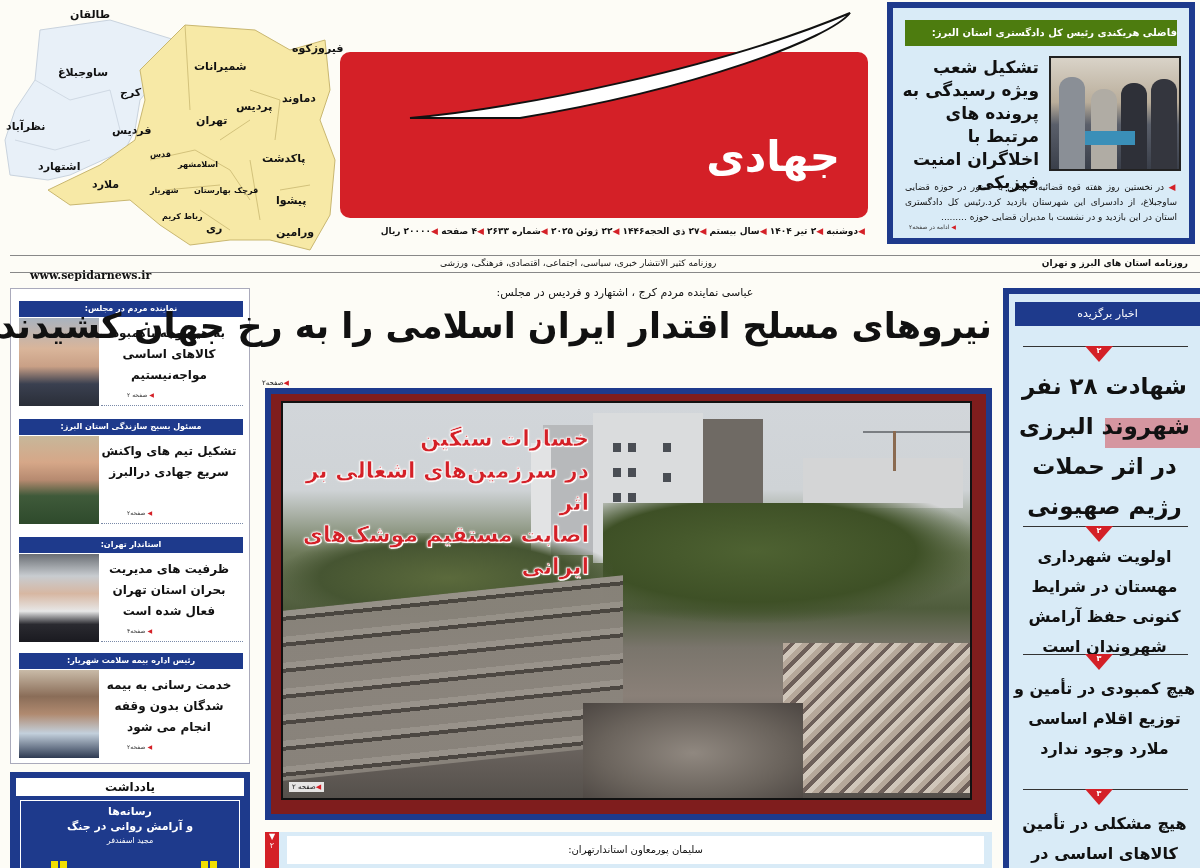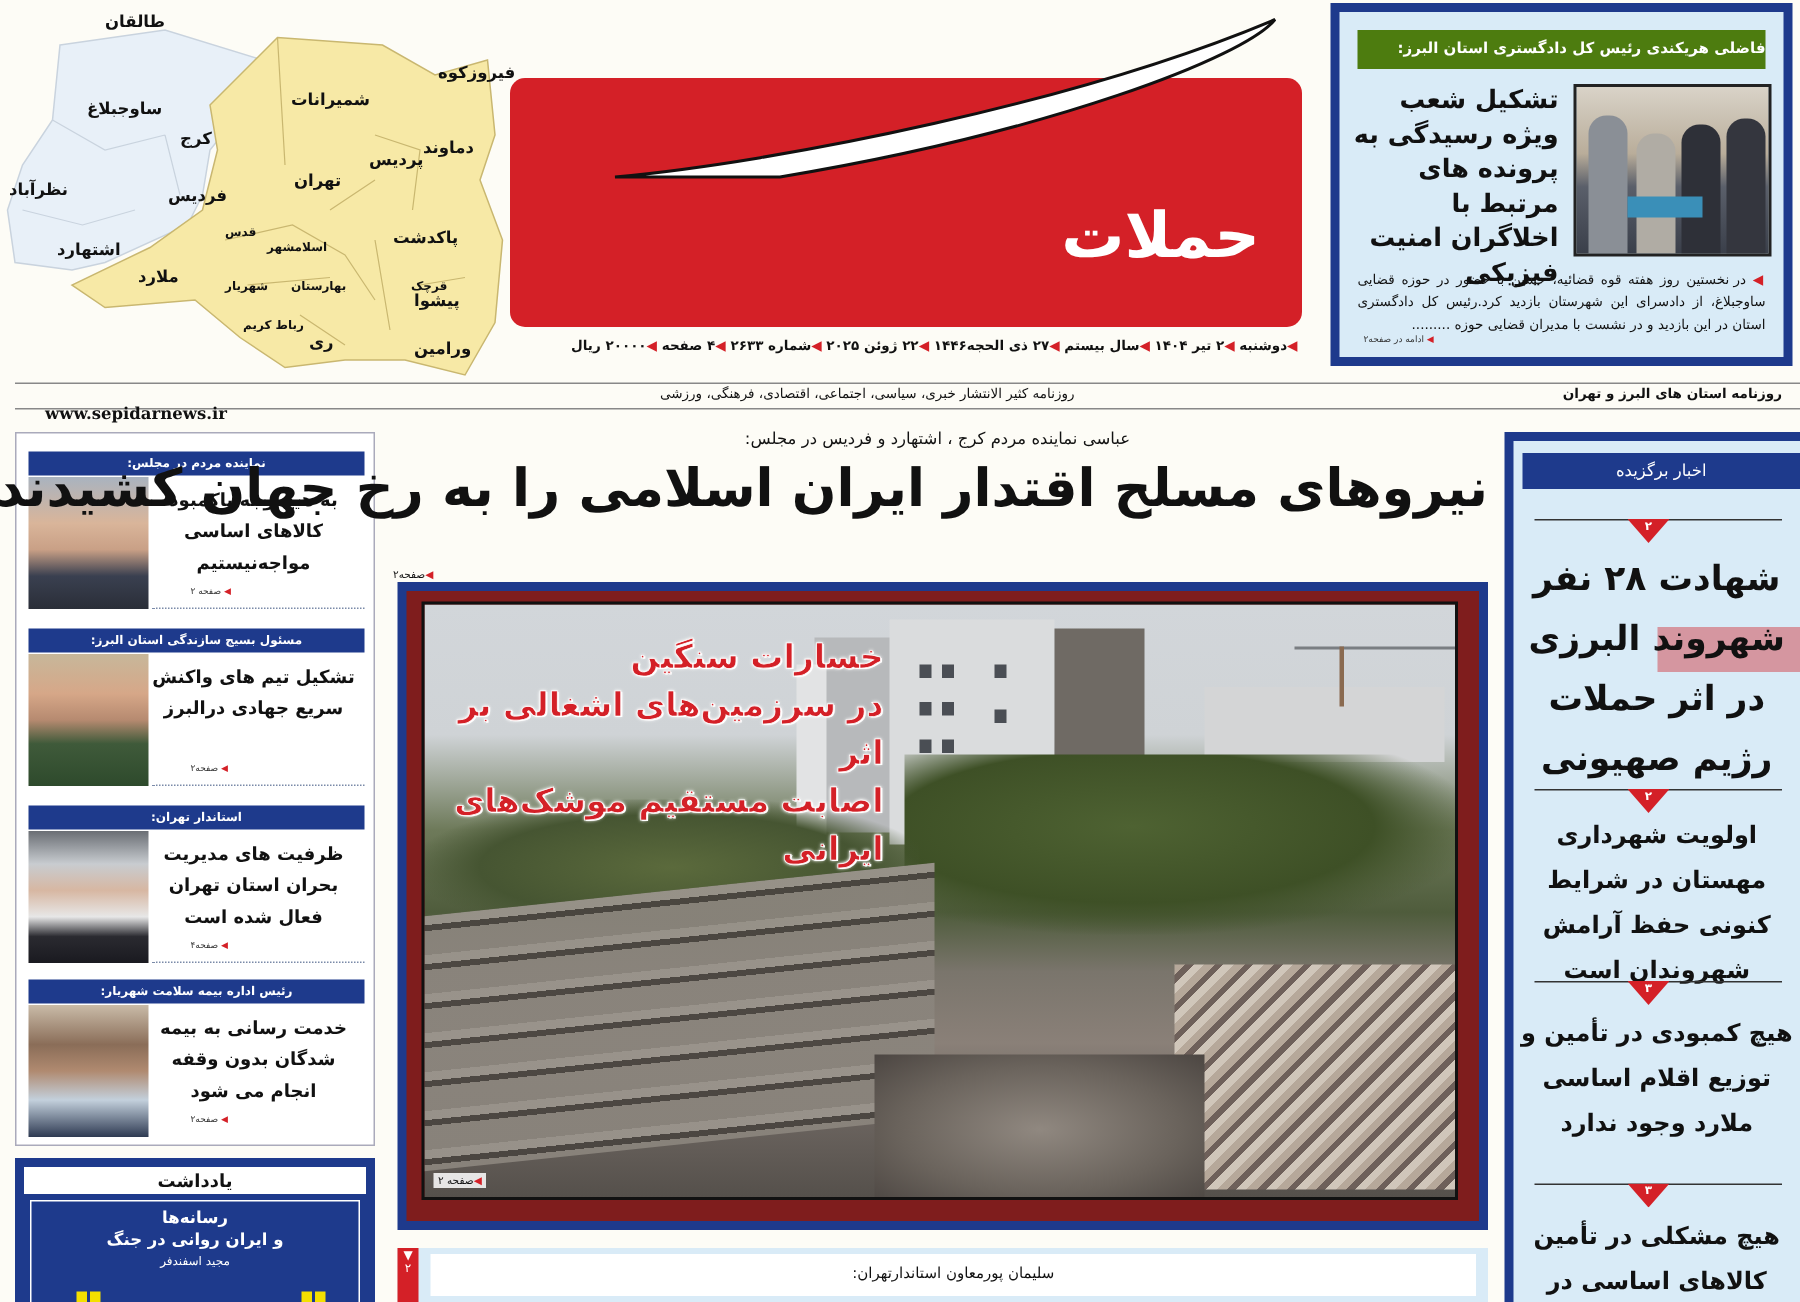--- a/index.html
+++ b/index.html
@@ -101,41 +101,41 @@
   <div id="map-labels">
       <div class="map-label" dir="rtl" style="left: 70px; top: 8px;">طالقان</div>
       <div class="map-label" dir="rtl" style="left: 58px; top: 66px;">ساوجبلاغ</div>
       <div class="map-label" dir="rtl" style="left: 120px; top: 86px;">کرج</div>
       <div class="map-label" dir="rtl" style="left: 6px; top: 120px;">نظرآباد</div>
       <div class="map-label" dir="rtl" style="left: 112px; top: 124px;">فردیس</div>
       <div class="map-label" dir="rtl" style="left: 38px; top: 160px;">اشتهارد</div>
       <div class="map-label" dir="rtl" style="left: 194px; top: 60px;">شمیرانات</div>
       <div class="map-label" dir="rtl" style="left: 292px; top: 42px;">فیروزکوه</div>
       <div class="map-label" dir="rtl" style="left: 282px; top: 92px;">دماوند</div>
-      <div class="map-label" dir="rtl" style="left: 246px; top: 100px;">پردیس</div>
+      <div class="map-label" dir="rtl" style="left: 236px; top: 100px;">پردیس</div>
       <div class="map-label" dir="rtl" style="left: 196px; top: 114px;">تهران</div>
       <div class="map-label" dir="rtl" style="left: 262px; top: 152px;">پاکدشت</div>
       <div class="map-label" dir="rtl" style="left: 92px; top: 178px;">ملارد</div>
       <div class="map-label" dir="rtl" style="left: 276px; top: 194px;">پیشوا</div>
       <div class="map-label" dir="rtl" style="left: 206px; top: 222px;">ری</div>
       <div class="map-label" dir="rtl" style="left: 276px; top: 226px;">ورامین</div>
       <div class="map-label sm" dir="rtl" style="left: 150px; top: 150px;">قدس</div>
       <div class="map-label sm" dir="rtl" style="left: 178px; top: 160px;">اسلامشهر</div>
       <div class="map-label sm" dir="rtl" style="left: 150px; top: 186px;">شهریار</div>
       <div class="map-label sm" dir="rtl" style="left: 194px; top: 186px;">بهارستان</div>
-      <div class="map-label sm" dir="rtl" style="left: 234px; top: 186px; margin-left: 40px;">قرچک</div>
+      <div class="map-label sm" dir="rtl" style="left: 234px; top: 186px;">قرچک</div>
       <div class="map-label sm" dir="rtl" style="left: 162px; top: 212px;">رباط کریم</div>
     </div>
 </div>
 
 <div id="masthead" class="abs">
   <svg id="logo-swash" viewBox="0 0 460 120">
     <path d="M10 110 C 120 100, 320 60, 450 5 C 430 30, 300 80, 120 110 Z" fill="#fff" stroke="#111" stroke-width="2"></path>
   </svg>
-  <div id="logo-sub" class="rtl">حملات</div>
+  <div id="logo-sub" class="rtl">جهادی</div>
 </div>
 <div id="issue-line" class="abs rtl"><span class="sep">◀</span><span>دوشنبه </span><span class="sep">◀</span><span>۲ تیر ۱۴۰۴ </span><span class="sep">◀</span><span>سال بیستم </span><span class="sep">◀</span><span>۲۷ ذی الحجه۱۴۴۶ </span><span class="sep">◀</span><span>۲۲ ژوئن ۲۰۲۵ </span><span class="sep">◀</span><span>شماره ۲۶۳۳ </span><span class="sep">◀</span><span>۴ صفحه </span><span class="sep">◀</span><span>۲۰۰۰۰ ریال </span></div>
 
 <div id="top-story" class="abs">
   <div id="top-story-inner">
     <div id="ts-kicker" class="rtl">فاضلی هریکندی رئیس کل دادگستری استان البرز:</div>
     <div id="ts-photo">
       <div class="p" style="left:8px;height:92px;background:#8a8f96;"></div>
       <div class="p" style="left:40px;height:80px;background:#b0aca4;"></div>
       <div class="p" style="left:70px;height:86px;background:#2e3038;"></div>
@@ -181,21 +181,21 @@
     <div class="lc-photo" style="background:linear-gradient(180deg,#c9bba8 0%,#8a6d58 30%,#b08a70 50%,#c3d0dc 72%,#2e3a52 100%);"></div>
     <div class="lc-head rtl">خدمت رسانی به بیمه شدگان بدون وقفه انجام می شود</div>
     <div class="lc-page rtl"><span class="tri">◀</span> <span>صفحه۲</span></div>
   </div>
 </div>
 
 <div id="note" class="abs">
   <div id="note-title" class="rtl">یادداشت</div>
   <div id="note-body">
     <div id="note-t1" class="rtl">رسانه‌ها</div>
-    <div id="note-t2" class="rtl">و ایران روانی در جنگ</div>
+    <div id="note-t2" class="rtl">و آرامش روانی در جنگ</div>
     <div id="note-author" class="rtl">مجید اسفندفر</div>
     <div class="quote" style="left:30px;"><span></span><span></span></div>
     <div class="quote" style="right:20px;"><span></span><span></span></div>
   </div>
 </div>
 
 <div id="kicker-main" class="abs rtl">عباسی نماینده مردم کرج ، اشتهارد و فردیس در مجلس:</div>
 <div id="headline-main" class="abs rtl">نیروهای مسلح  اقتدار ایران اسلامی را به رخ جهان کشیدند</div>
 <div id="hl-page" class="abs rtl"><span class="tri">◀</span><span>صفحه۲</span></div>
 

